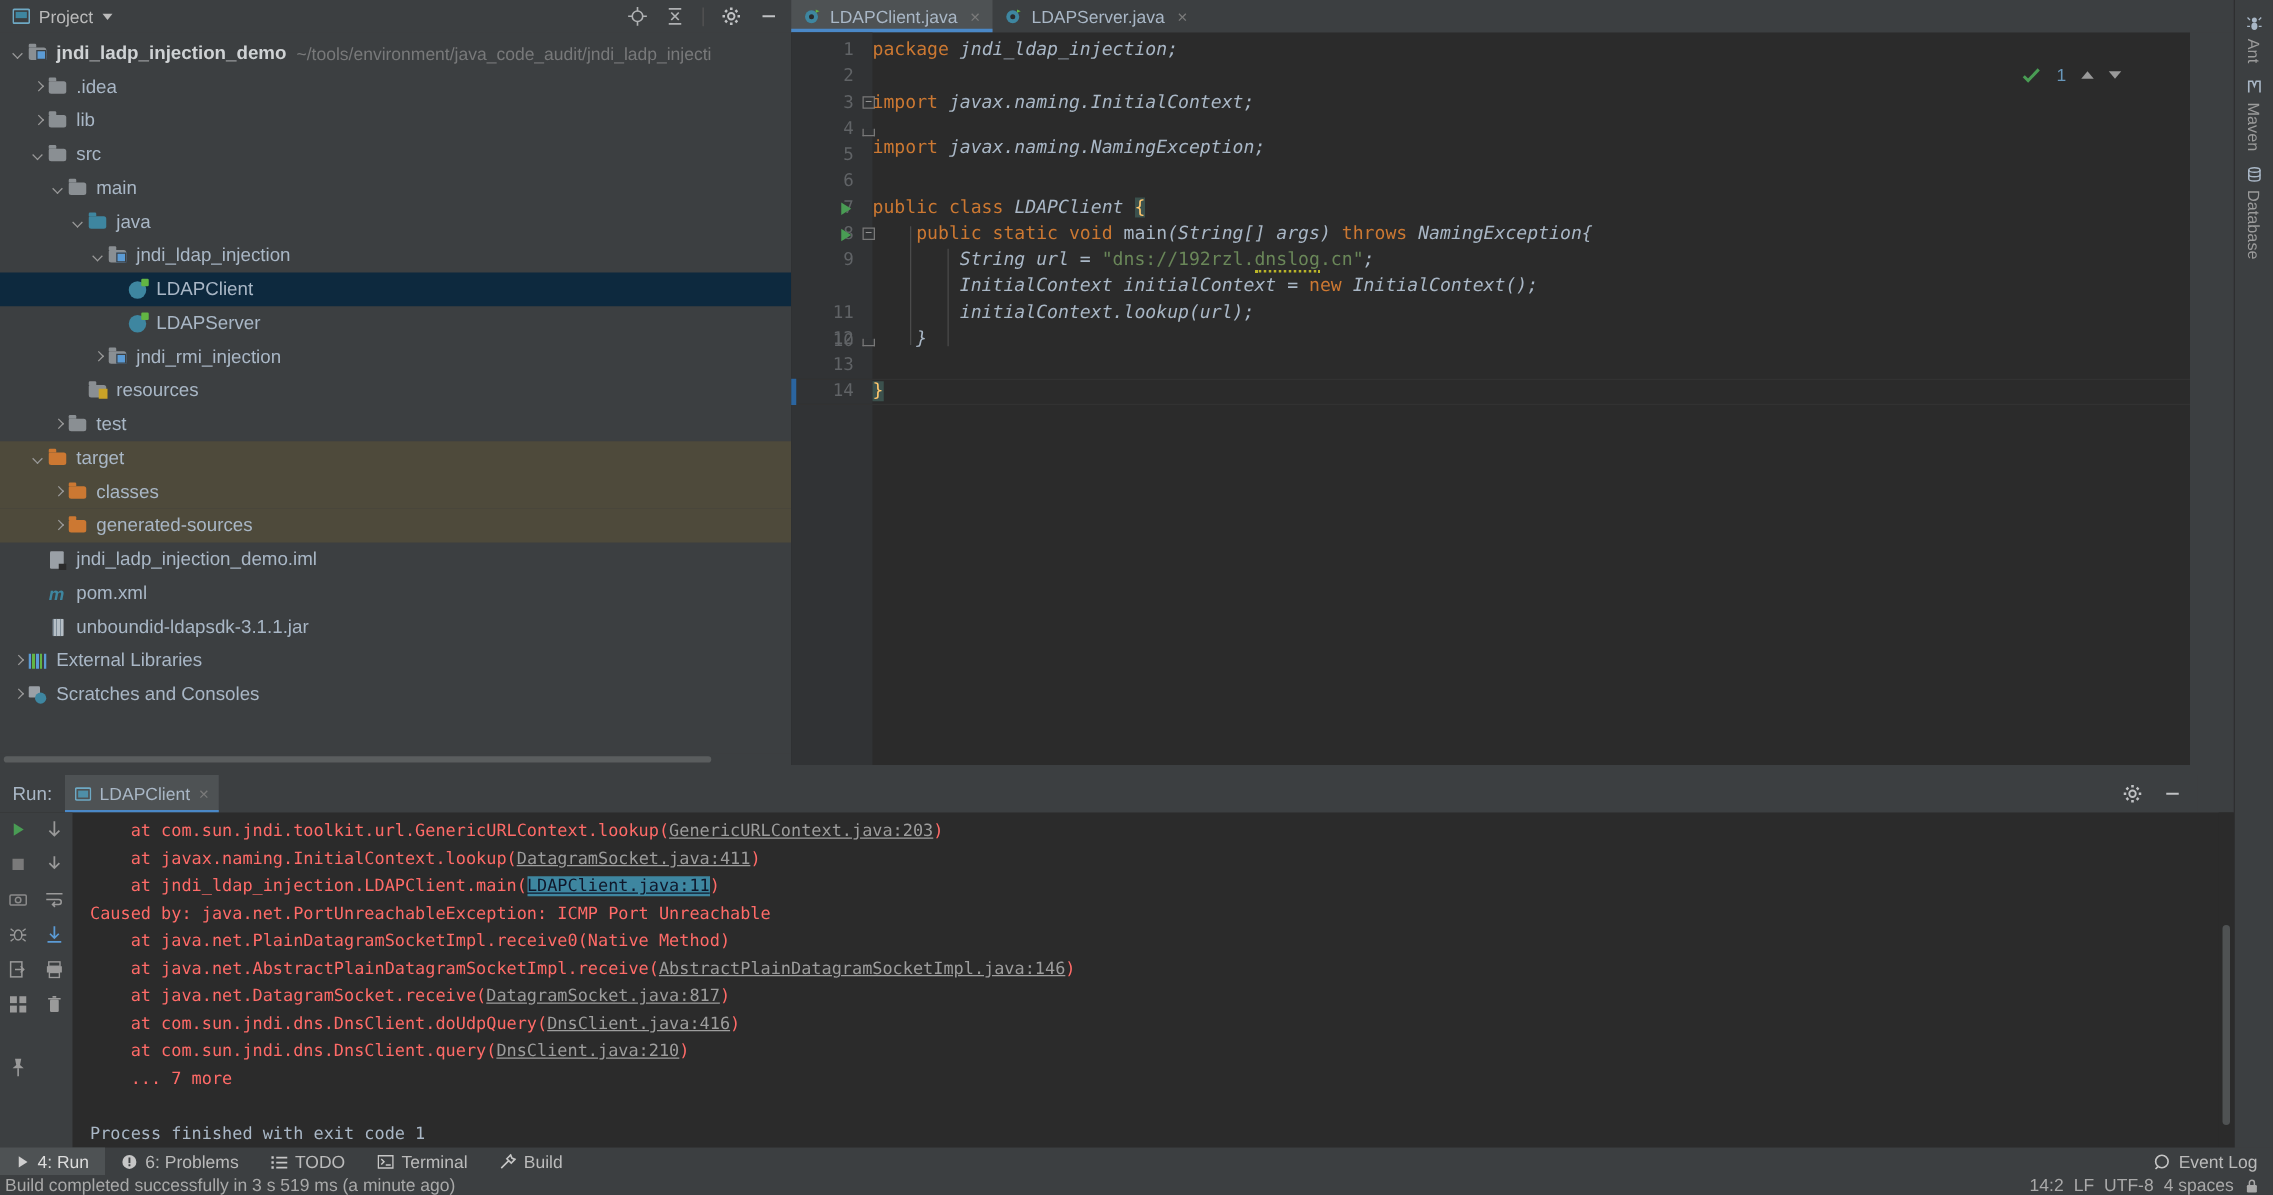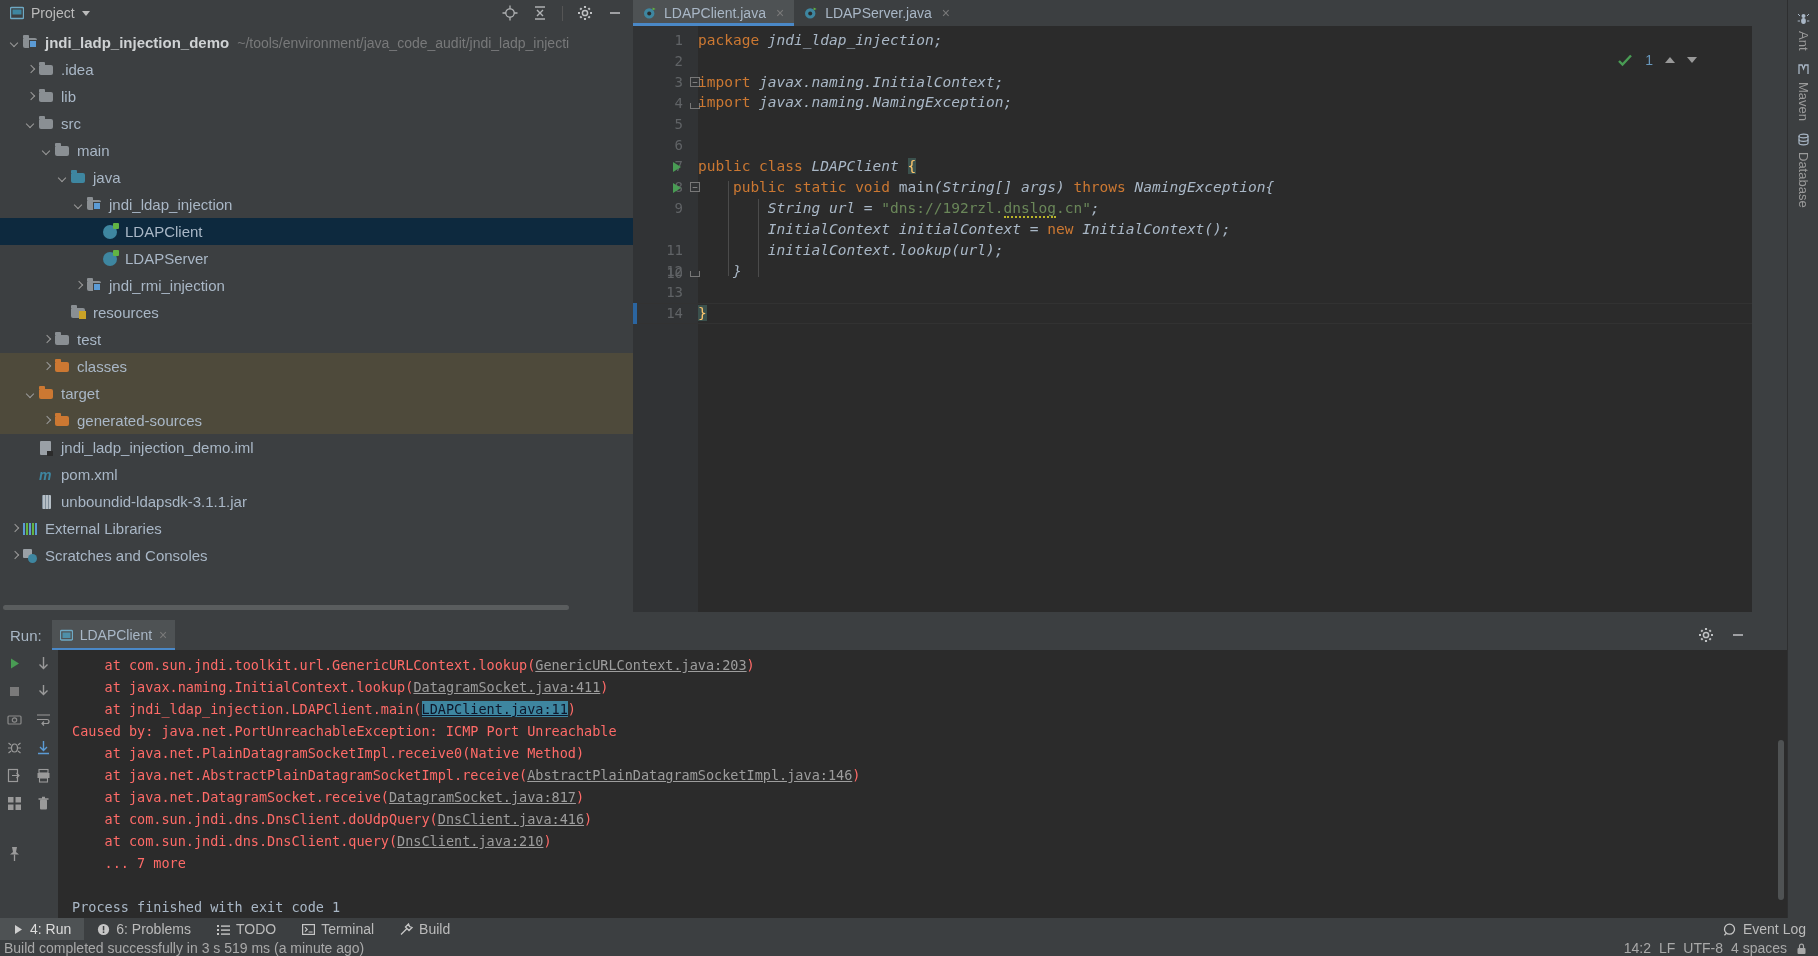--- a/index.html
+++ b/index.html
@@ -295,34 +295,34 @@
         </div>
         <div class="row">
           <span style="display:inline-block;width:40px"></span>
           <span class="arrow r"></span>
           <span class="ficon">
             <span class="fold gray"></span>
           </span>
           <span class="">test</span>
         </div>
         <div class="row hl">
-          <span style="display:inline-block;width:40px"></span>
-          <span class="arrow r"></span>
-          <span class="ficon">
-            <span class="fold orng"></span>
-          </span>
-          <span class="">classes</span>
-        </div>
-        <div class="row hl">
           <span style="display:inline-block;width:24px"></span>
           <span class="arrow d"></span>
           <span class="ficon">
             <span class="fold orng"></span>
           </span>
           <span class="">target</span>
+        </div>
+        <div class="row hl">
+          <span style="display:inline-block;width:40px"></span>
+          <span class="arrow r"></span>
+          <span class="ficon">
+            <span class="fold orng"></span>
+          </span>
+          <span class="">classes</span>
         </div>
         <div class="row hl">
           <span style="display:inline-block;width:40px"></span>
           <span class="arrow r"></span>
           <span class="ficon">
             <span class="fold orng"></span>
           </span>
           <span class="">generated-sources</span>
         </div>
         <div class="row">
@@ -376,21 +376,21 @@
     <div class="code" id="code">
         <div class="ln" style="top: 4px; right: calc(100% + 8px); position: absolute; left: -65px; width: 50px; line-height: 21px;">1</div>
         <div class="cline" style="top: 4px; padding-left: 0px;"><span class="kw">package </span><span class="id">jndi_ldap_injection;</span></div>
         <div class="ln" style="top: 25px; right: calc(100% + 8px); position: absolute; left: -65px; width: 50px; line-height: 21px;">2</div>
         <div class="cline" style="top: 25px; padding-left: 0px;"></div>
         <div class="ln" style="top: 46px; right: calc(100% + 8px); position: absolute; left: -65px; width: 50px; line-height: 21px;">3</div>
         <div class="foldm" style="top: 51px; left: -8px;">−</div>
         <div class="cline" style="top: 46px; padding-left: 0px;"><span class="kw">import </span><span class="id">javax.naming.InitialContext;</span></div>
         <div class="ln" style="top: 67px; right: calc(100% + 8px); position: absolute; left: -65px; width: 50px; line-height: 21px;">4</div>
         <div class="foldm end" style="top: 77px; left: -8px;"></div>
-        <div class="cline" style="top: 66px; padding-left: 0px;"><span class="kw">import </span><span class="id">javax.naming.NamingException;</span></div>
+        <div class="cline" style="top: 82px; padding-left: 0px;"><span class="kw">import </span><span class="id">javax.naming.NamingException;</span></div>
         <div class="ln" style="top: 88px; right: calc(100% + 8px); position: absolute; left: -65px; width: 50px; line-height: 21px;">5</div>
         <div class="cline" style="top: 88px; padding-left: 0px;"></div>
         <div class="ln" style="top: 109px; right: calc(100% + 8px); position: absolute; left: -65px; width: 50px; line-height: 21px;">6</div>
         <div class="cline" style="top: 109px; padding-left: 0px;"></div>
         <div class="ln" style="top: 130px; right: calc(100% + 8px); position: absolute; left: -65px; width: 50px; line-height: 21px;">7</div>
         <div class="runmark" style="top: 136px; left: -25px;"></div>
         <div class="cline" style="top: 130px; padding-left: 0px;"><span class="kw">public class </span><span class="id">LDAPClient </span><span class="hl-brace">{</span></div>
         <div class="ln" style="top: 151px; right: calc(100% + 8px); position: absolute; left: -65px; width: 50px; line-height: 21px;">8</div>
         <div class="runmark" style="top: 157px; left: -25px;"></div>
         <div class="foldm" style="top: 156px; left: -8px;">−</div>

